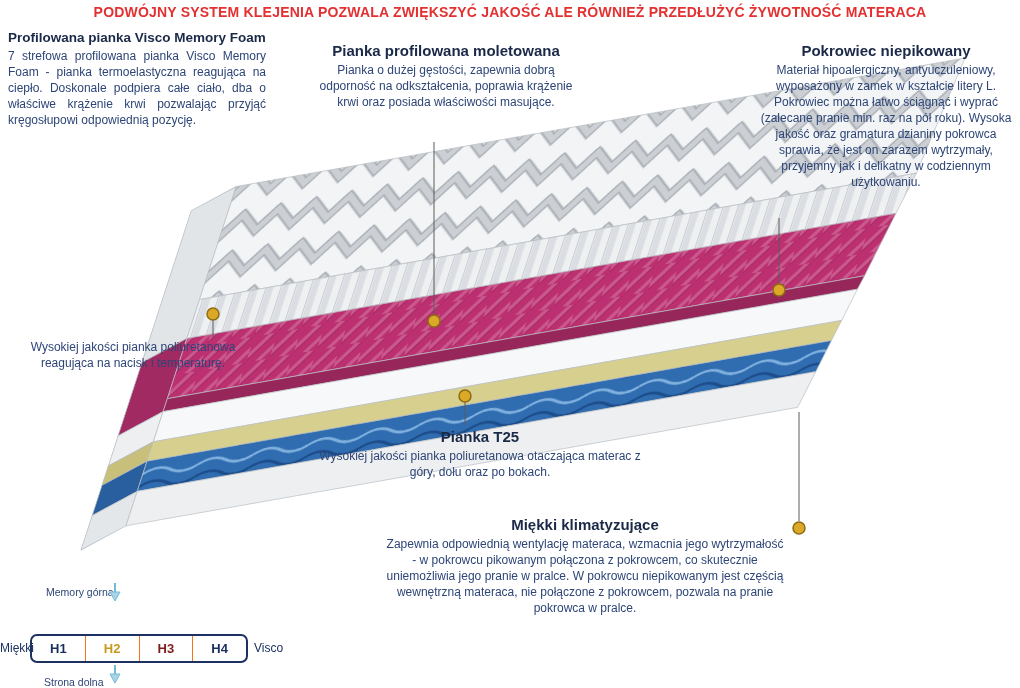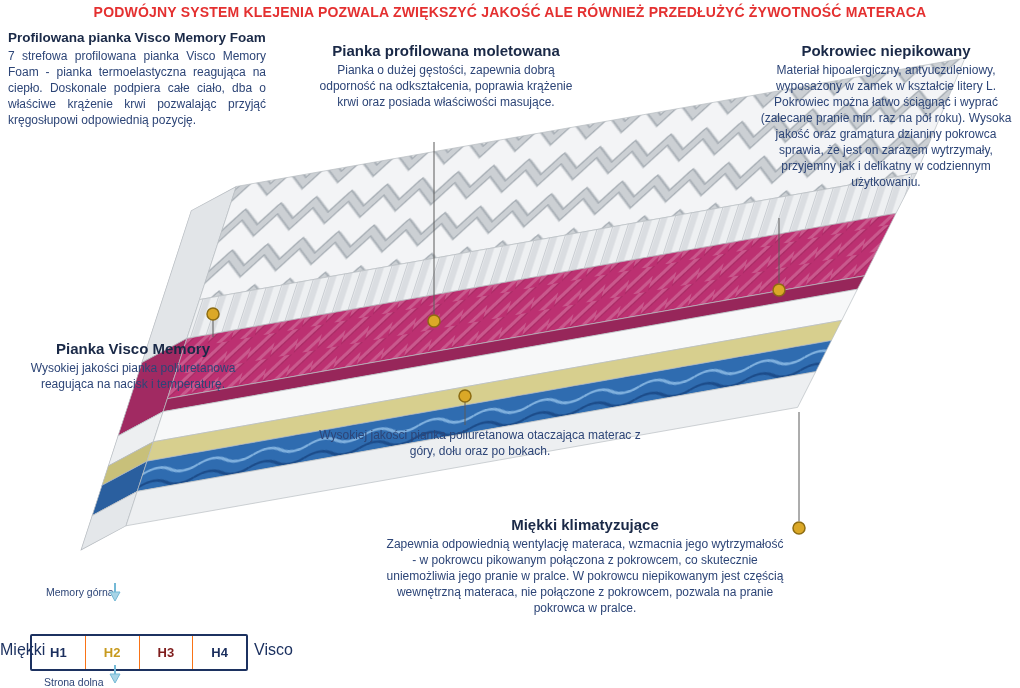--- a/index.html
+++ b/index.html
@@ -8,23 +8,23 @@
   .layer-svg{position:absolute;left:0;top:0;}
   .banner{position:absolute;top:4px;left:0;width:100%;text-align:center;
           font-size:14px;font-weight:bold;letter-spacing:.2px;color:#e43030;}
   .anno{position:absolute;color:#2d4577;}
   .anno h3{margin:0 0 4px 0;font-size:15px;font-weight:bold;color:#1a2947;text-align:center;}
   .anno p{margin:0;font-size:12px;line-height:1.33;text-align:center;}
   .anno.a-left h3{font-size:13.5px;text-align:left;}
   .anno.a-left p{text-align:justify;}
   .scale{position:absolute;left:0;top:580px;width:320px;height:108px;color:#1c3160;}
   .scale .side-label{position:absolute;font-size:10.5px;color:#2d4577;}
-  .scale .soft,.scale .hard{position:absolute;top:61px;font-size:16px;color:#1c3160;}
-  .scale .box{position:absolute;left:30px;top:54px;width:218px;height:37px;
-              border:2px solid #1c3160;border-radius:2px;display:flex;box-sizing:border-box;}
+  .scale .soft,.scale .hard{position:absolute;top:61px;font-size:12px;color:#1c3160;}
+  .scale .box{position:absolute;left:30px;top:54px;width:218px;height:29px;
+              border:2px solid #1c3160;border-radius:7px;display:flex;box-sizing:border-box;}
   .scale .cell{flex:1;display:flex;align-items:center;justify-content:center;
                font-size:13px;font-weight:bold;}
   .scale .cell + .cell{border-left:1px solid #f97316;}
   .arrow{position:absolute;width:14px;height:20px;}
 </style>
 </head>
 <body>
 
 <div class="stage">
 
@@ -103,25 +103,25 @@
     <h3>Pianka profilowana moletowana</h3>
     <p>Pianka o dużej gęstości, zapewnia dobrą odporność na odkształcenia, poprawia krążenie krwi oraz posiada właściwości masujące.</p>
   </div>
 
   <div class="anno" style="left:757px;top:42px;width:258px;">
     <h3>Pokrowiec niepikowany</h3>
     <p>Materiał hipoalergiczny, antyuczuleniowy, wyposażony w zamek w kształcie litery L. Pokrowiec można łatwo ściągnąć i wyprać (zalecane pranie min. raz na pół roku). Wysoka jakość oraz gramatura dzianiny pokrowca sprawia, że jest on zarazem wytrzymały, przyjemny jak i delikatny w codziennym użytkowaniu.</p>
   </div>
 
   <div class="anno" style="left:6px;top:340px;width:254px;">
-    <h3>Pianka Visco Memory</h3>
     <p>Wysokiej jakości pianka poliuretanowa reagująca na nacisk i temperaturę.</p>
   </div>
 
   <div class="anno" style="left:315px;top:428px;width:330px;">
+    <h3>Pianka T25</h3>
     <p>Wysokiej jakości pianka poliuretanowa otaczająca materac z góry, dołu oraz po bokach.</p>
   </div>
 
   <div class="anno" style="left:385px;top:516px;width:400px;">
     <h3>Miękki klimatyzujące</h3>
     <p>Zapewnia odpowiednią wentylację materaca, wzmacnia jego wytrzymałość - w pokrowcu pikowanym połączona z pokrowcem, co skutecznie uniemożliwia jego pranie w pralce. W pokrowcu niepikowanym jest częścią wewnętrzną materaca, nie połączone z pokrowcem, pozwala na pranie pokrowca w pralce.</p>
   </div>
 
   <div class="scale">
     <span class="side-label" style="left:46px;top:6px;">Memory górna</span>

